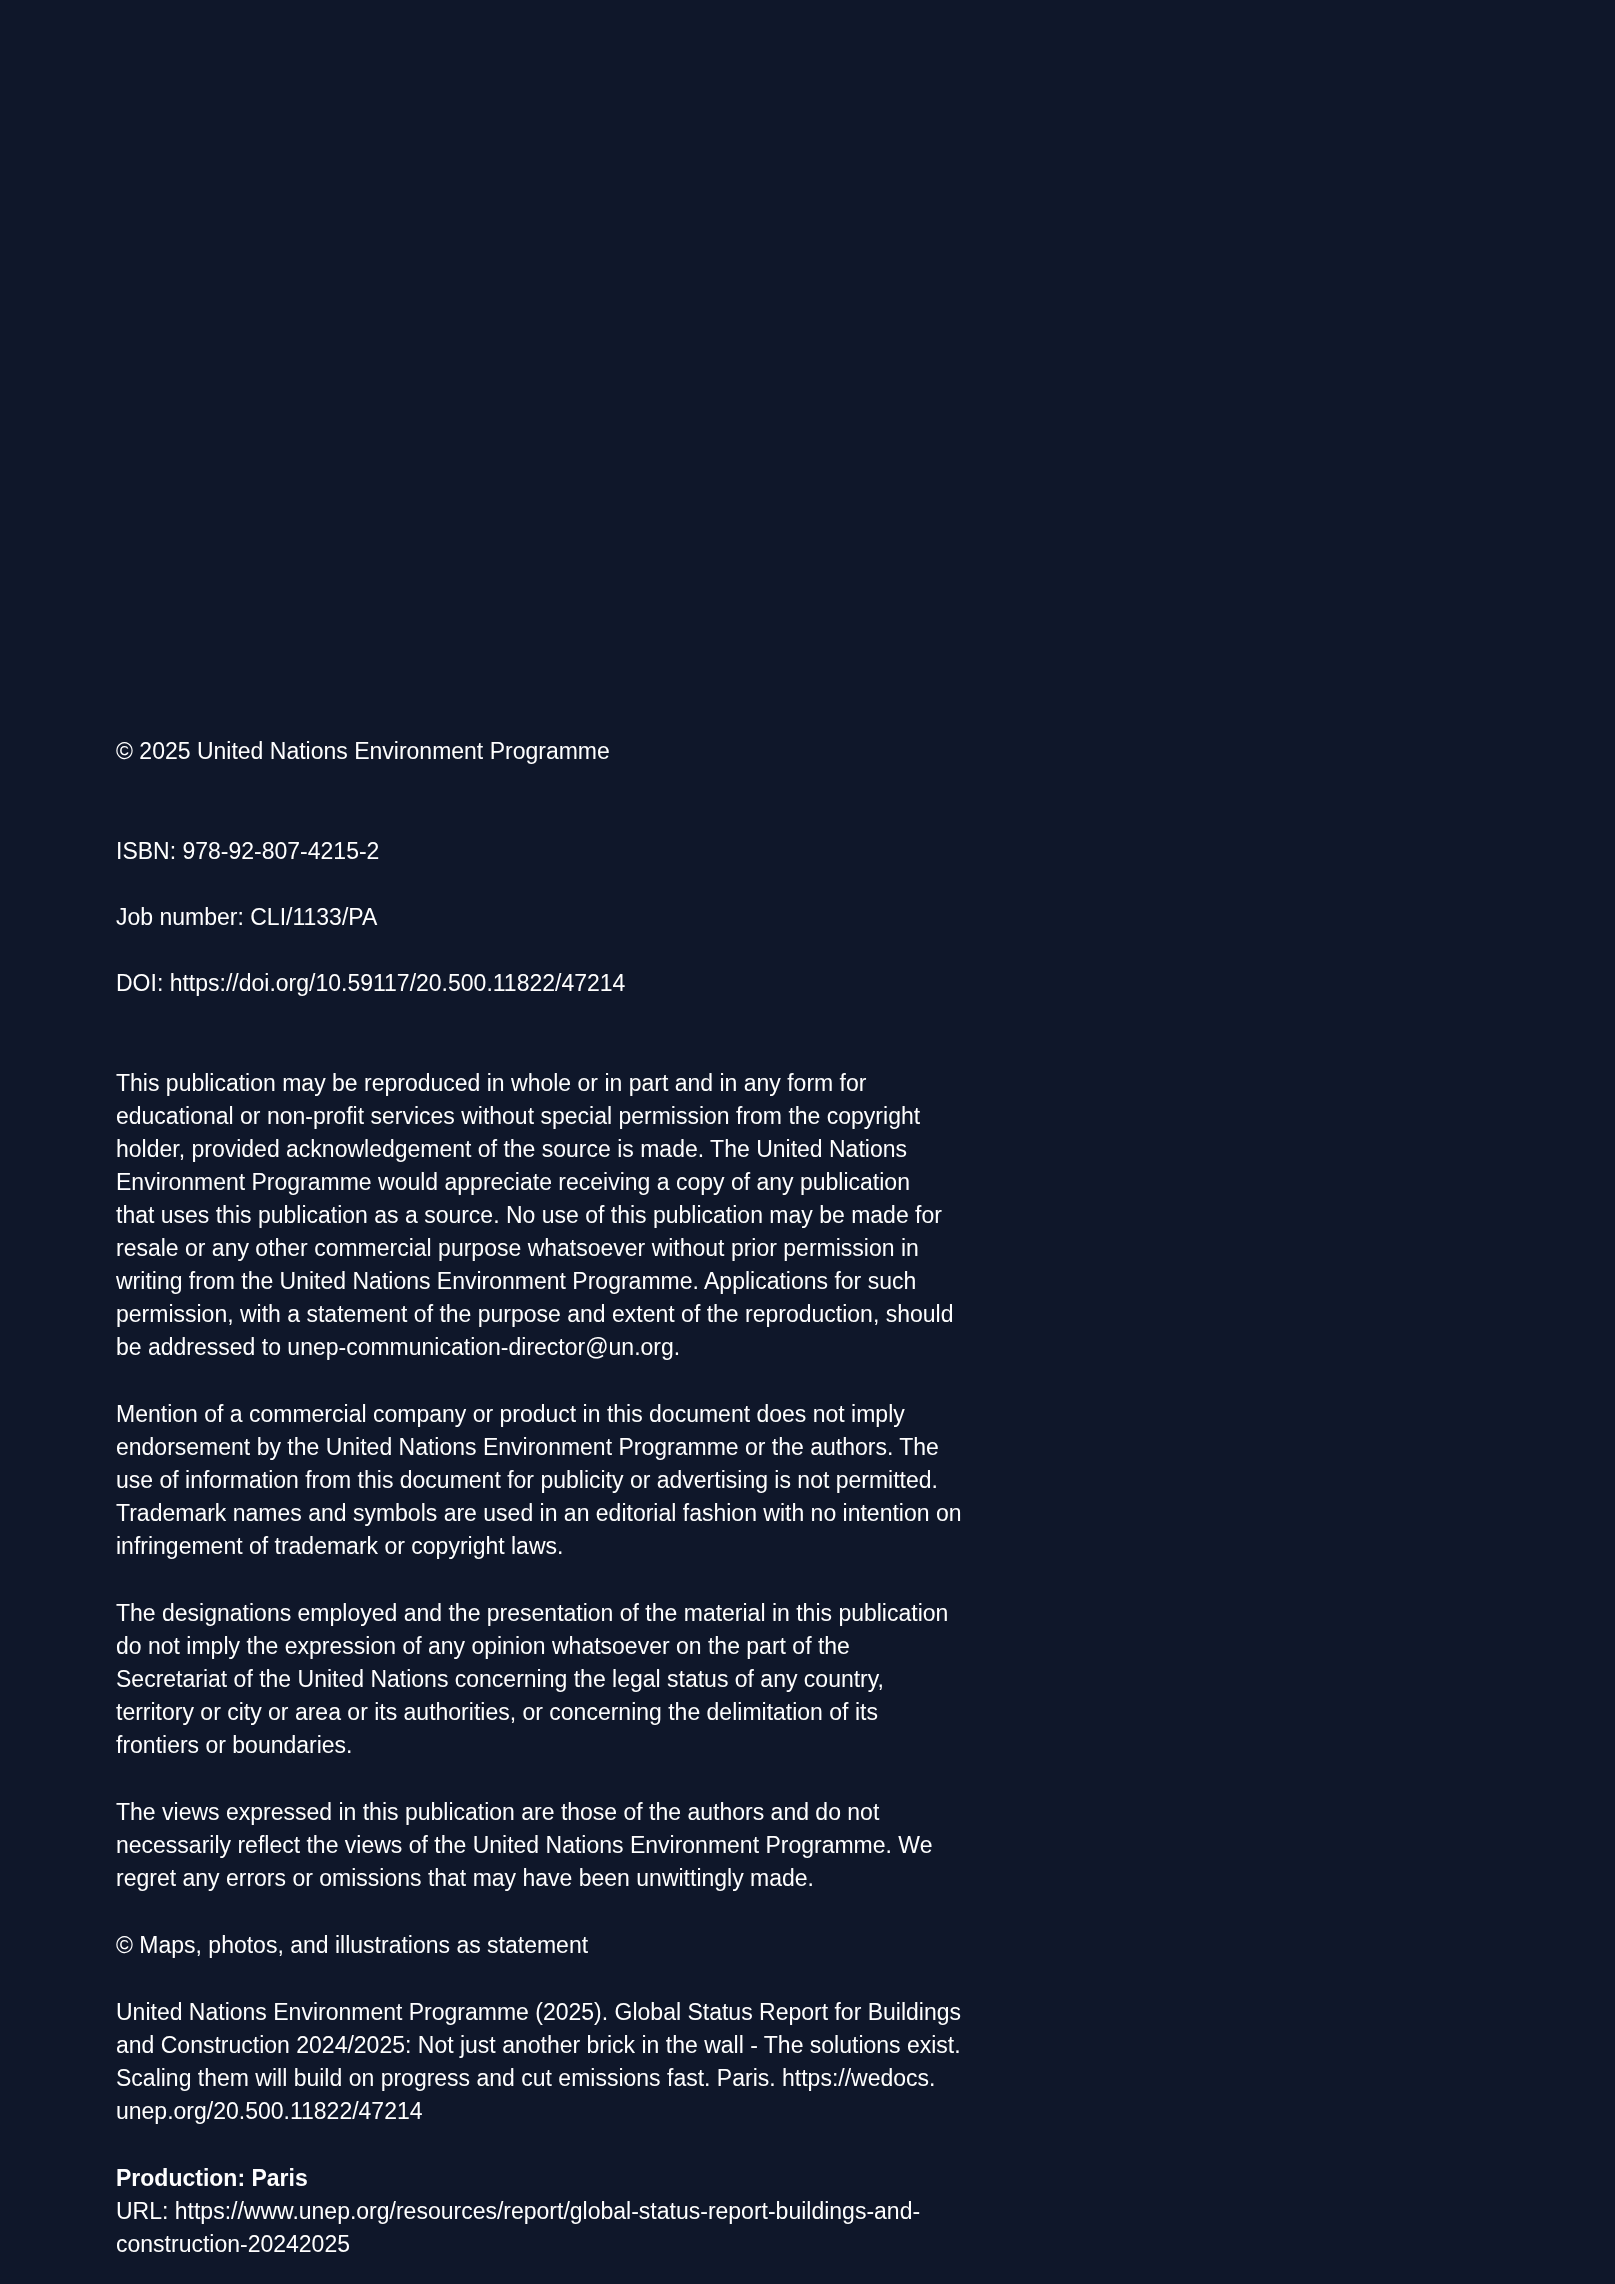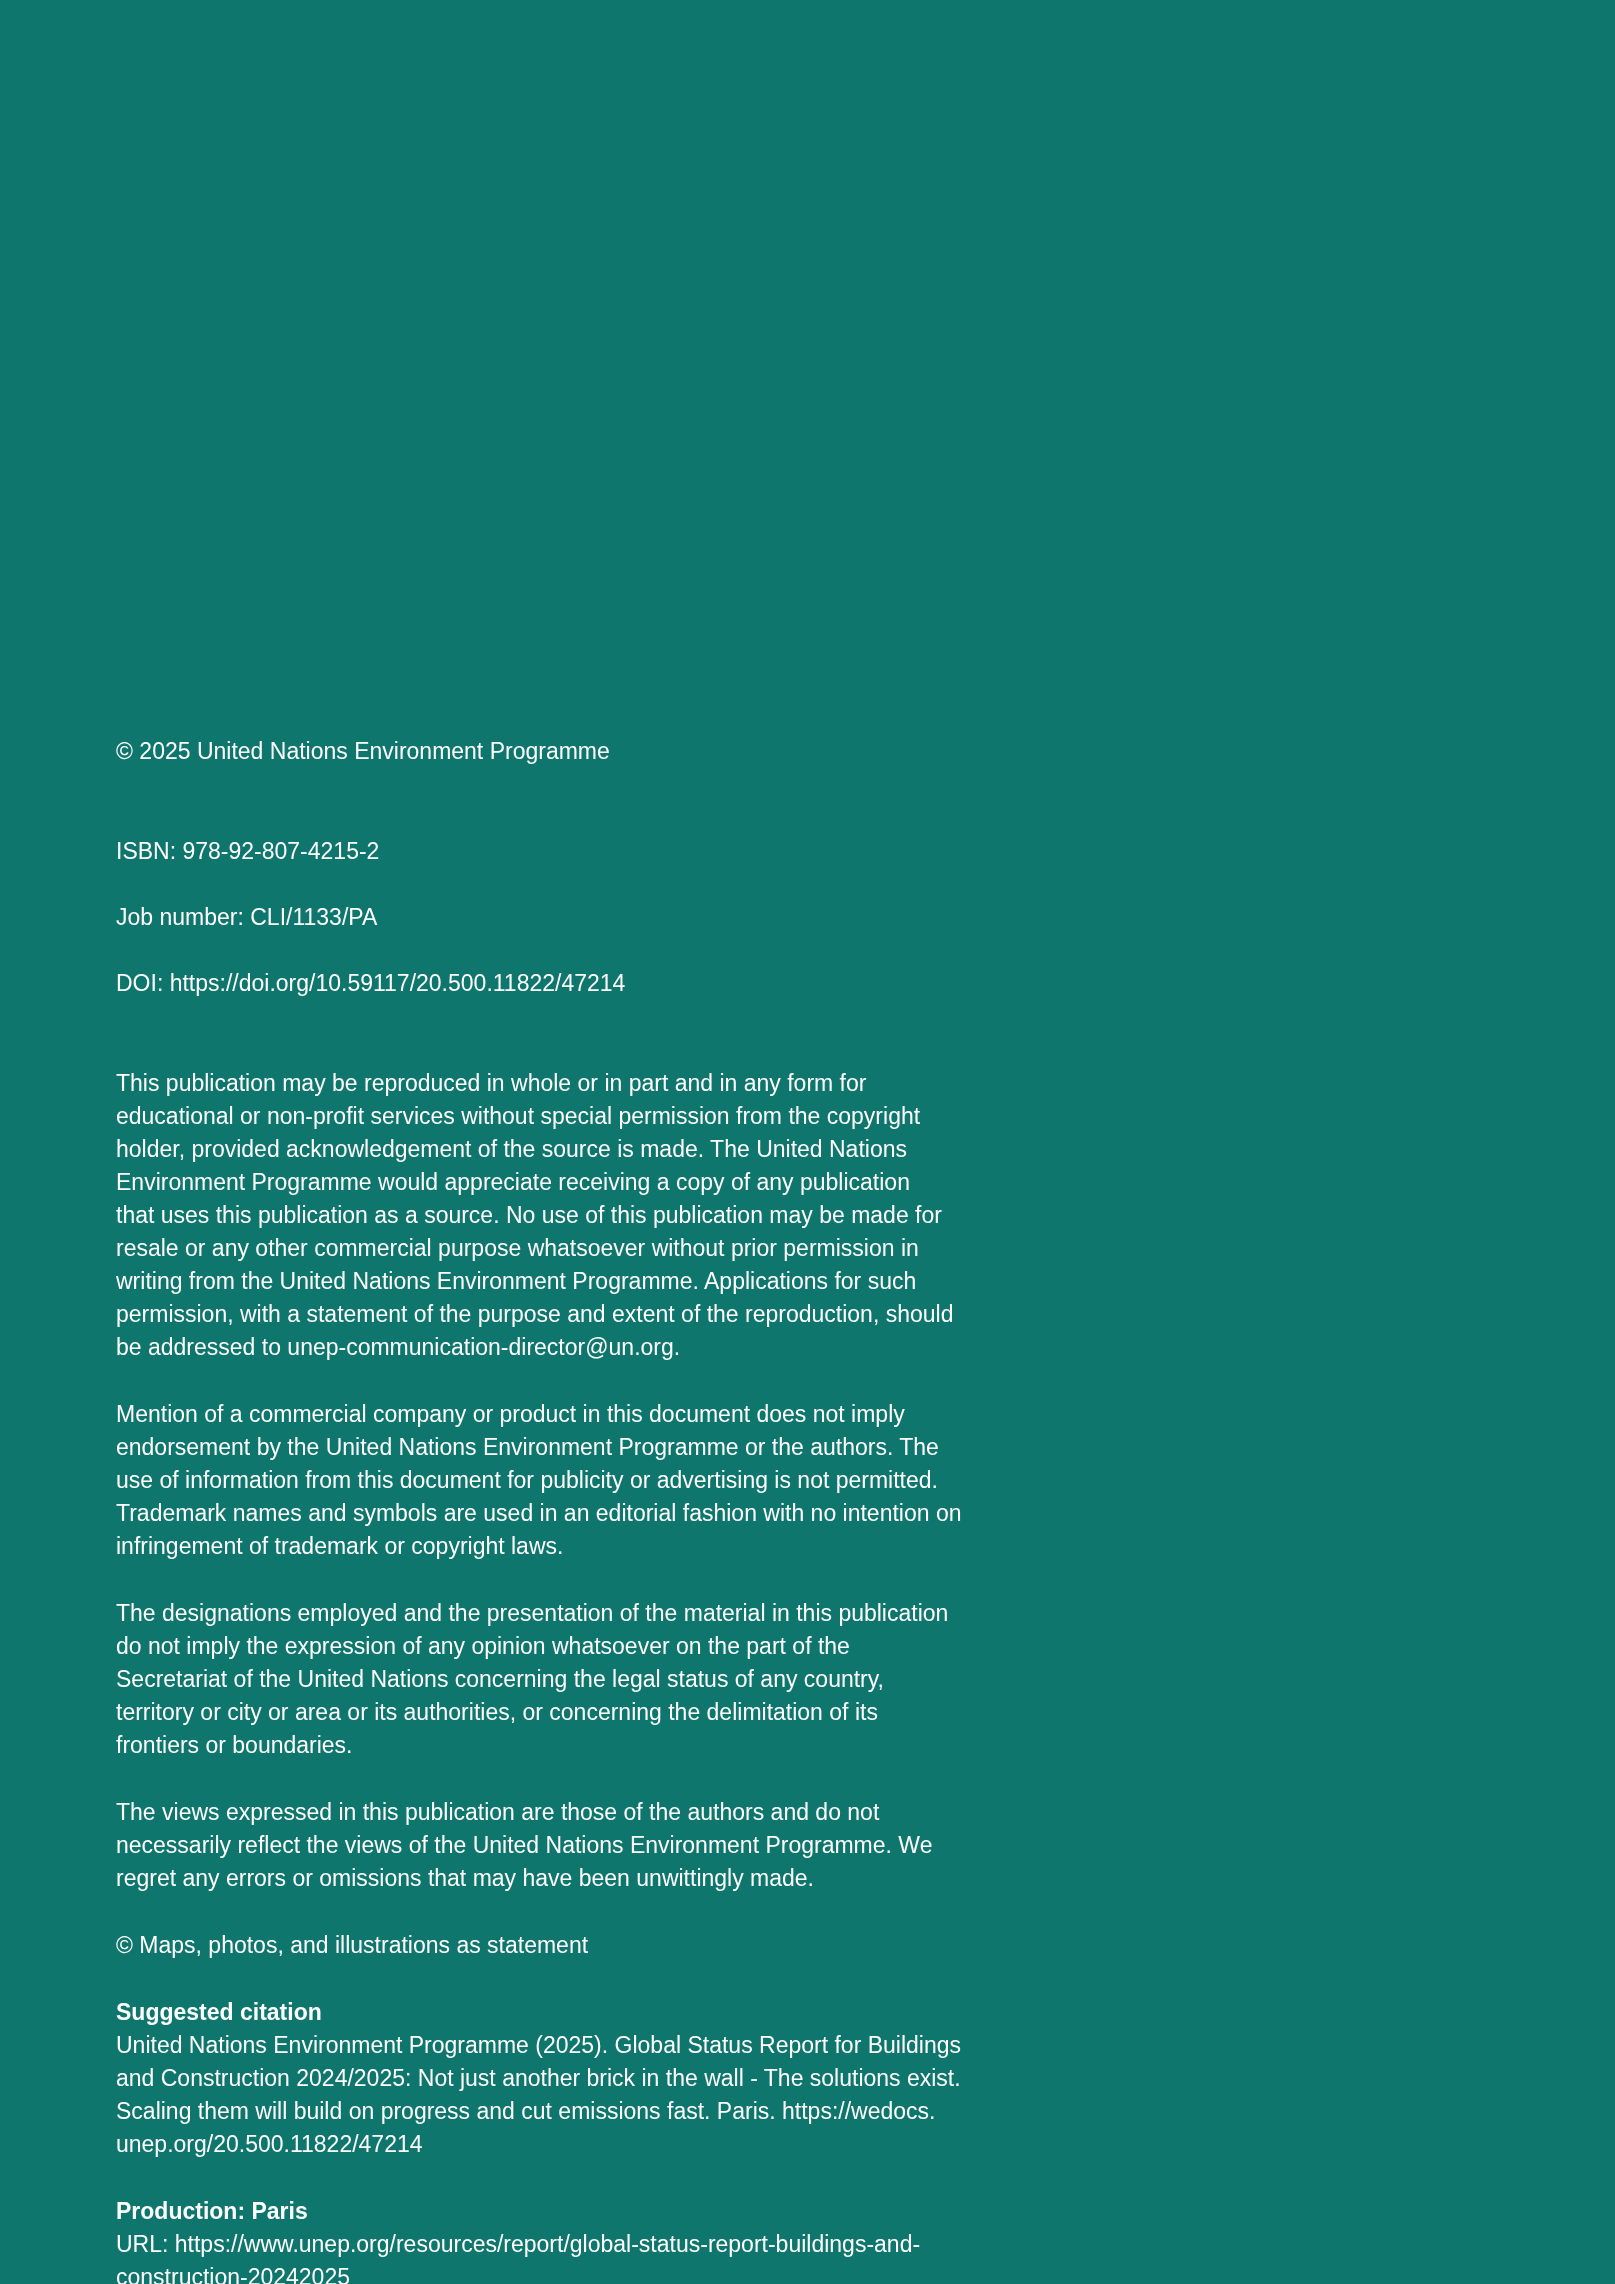--- a/index.html
+++ b/index.html
@@ -37,21 +37,21 @@
     white-space: pre-line;
   }
   section {
     margin: 0;
     padding: 0;
   }
 </style>
 </head>
 <body>
 
-<div class="page" style="background: #0f766e;">
+<div class="page" style="background: #0f172a;">
   <main class="content" style="color: rgb(255, 255, 255);">
 
     <p class="block">© 2025 United Nations Environment Programme</p>
 
     <div class="block">
       <span class="line">ISBN: 978-92-807-4215-2</span>
       <span class="line">Job number: CLI/1133/PA</span>
       <span class="line">DOI: https://doi.org/10.59117/20.500.11822/47214</span>
     </div>
 
@@ -77,21 +77,20 @@
 territory or city or area or its authorities, or concerning the delimitation of its
 frontiers or boundaries.</p>
       <p class="block">The views expressed in this publication are those of the authors and do not
 necessarily reflect the views of the United Nations Environment Programme. We
 regret any errors or omissions that may have been unwittingly made.</p>
     </section>
 
     <p class="block">© Maps, photos, and illustrations as statement</p>
 
     <section>
-      <h2 class="heading">Suggested citation</h2>
       <p class="block">United Nations Environment Programme (2025). Global Status Report for Buildings
 and Construction 2024/2025: Not just another brick in the wall - The solutions exist.
 Scaling them will build on progress and cut emissions fast. Paris. https://wedocs.
 unep.org/20.500.11822/47214</p>
     </section>
 
     <section>
       <h2 class="heading">Production: Paris</h2>
       <p class="block">URL: https://www.unep.org/resources/report/global-status-report-buildings-and-
 construction-20242025</p>

